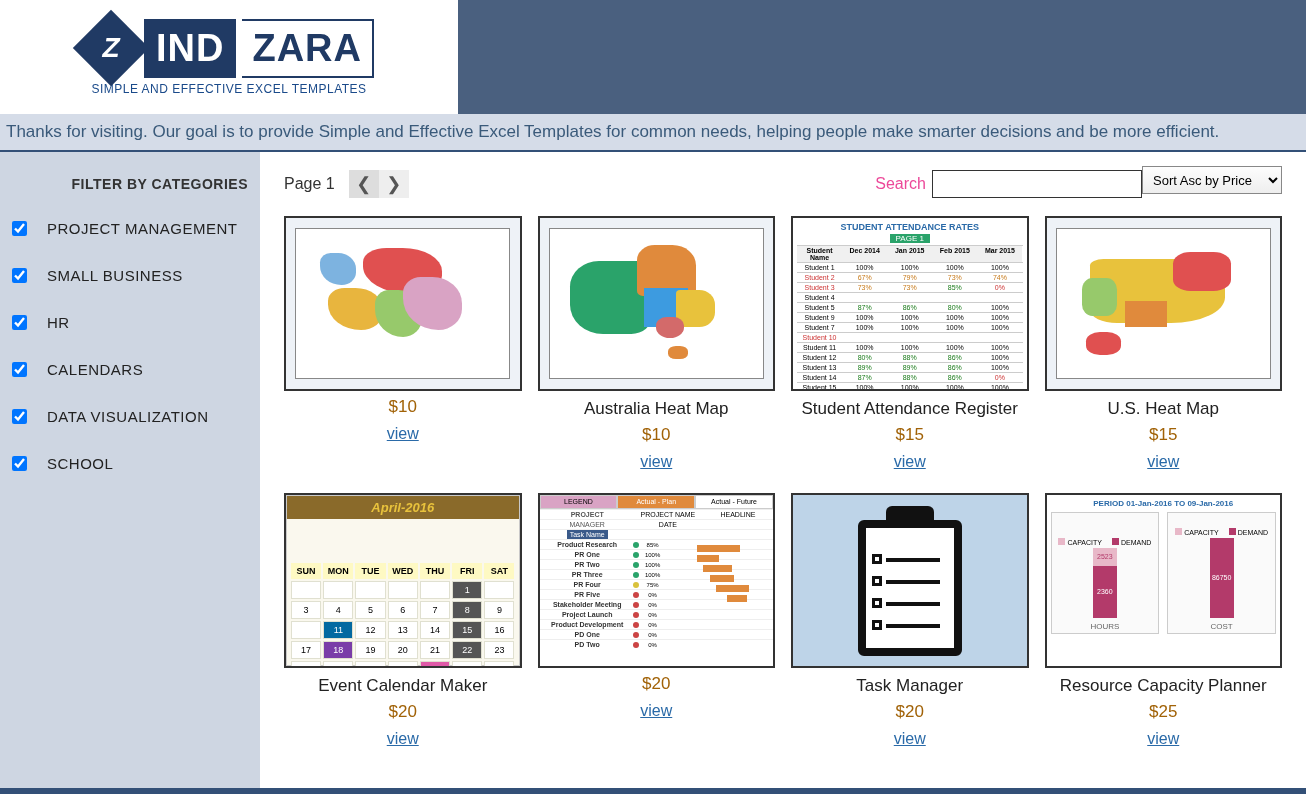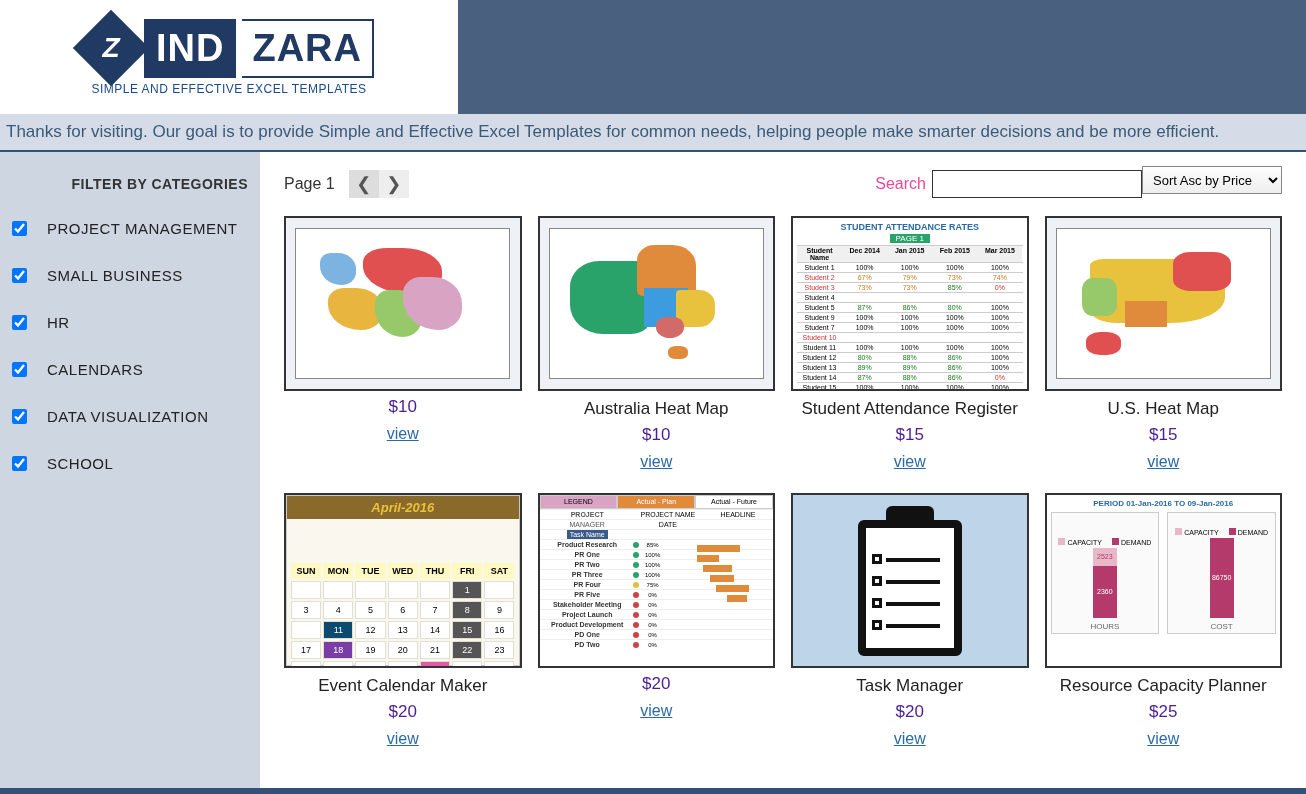--- a/index.html
+++ b/index.html
@@ -105,21 +105,21 @@
   display: grid; grid-template-columns: repeat(4, 1fr);
   gap: 22px 16px;
 }
 .card { text-align: center; }
 .thumb {
   width: 100%; height: 175px; border: 2px solid #333;
   background: #eef2f7; display: flex; align-items: center;
   justify-content: center; overflow: hidden; position: relative;
 }
 .card-title { margin-top: 8px; color: #222; font-size: 17px; }
-.card-price { color: #4c1d95; font-size: 17px; margin-top: 6px; font-weight: 500;}
+.card-price { color: #a16207; font-size: 17px; margin-top: 6px; font-weight: 500;}
 .card-view {
   color: #2a6aa8; text-decoration: underline; margin-top: 8px;
   display: inline-block; font-size: 16px;
 }
 
 
 .thumb-inner { width: 92%; height: 88%; background:#fff; border:1px solid #888; position: relative; }
 
 
 .map-canada { position:absolute; inset:8px; }
@@ -159,21 +159,21 @@
 .mu4{position:absolute;background:#e05050;left:10%;top:72%;width:18%;height:18%;border-radius:40%;}
 .mu5{position:absolute;background:#e08a3c;left:30%;top:48%;width:22%;height:20%;}
 
 
 .cal{width:100%;height:100%;background:#faf8ee;border:1px solid #c9c9c9;font-size:9px;}
 .cal-head{background:#8a6a2a;color:#e8c23c;text-align:center;font-weight:bold;padding:4px;font-style:italic;font-size:13px;}
 .cal-grid{display:grid;grid-template-columns:repeat(7,1fr);gap:2px;padding:4px;}
 .cal-grid div{text-align:center;padding:3px 0;background:#fff;border:1px solid #e0e0d0;}
 .cal-grid .dh{font-weight:bold;background:#fef9c3;border:none;margin-top:40px;}
 .cal-grid .dk{background:#555;color:#fff;}
-.cal-grid .gn{background:#0c4a6e;color:#fff;}
+.cal-grid .gn{background:#0369a1;color:#fff;}
 .cal-grid .pk{background:#e05aa8;color:#fff;}
 .cal-grid .pu{background:#7a3da8;color:#fff;}
 
 
 .gantt{width:100%;height:100%;background:#fff;font-size:7px;}
 .gantt-top{display:flex;height:14px;}
 .gantt-top div{flex:1;text-align:center;border:1px solid #ccc;font-size:7px;line-height:12px;}
 .gantt-top .lg{background:#d9a3c4;}
 .gantt-top .ap{background:#e08a3c;color:#fff;}
 .gantt-row{display:flex;align-items:center;height:10px;border-top:1px solid #eee;}

